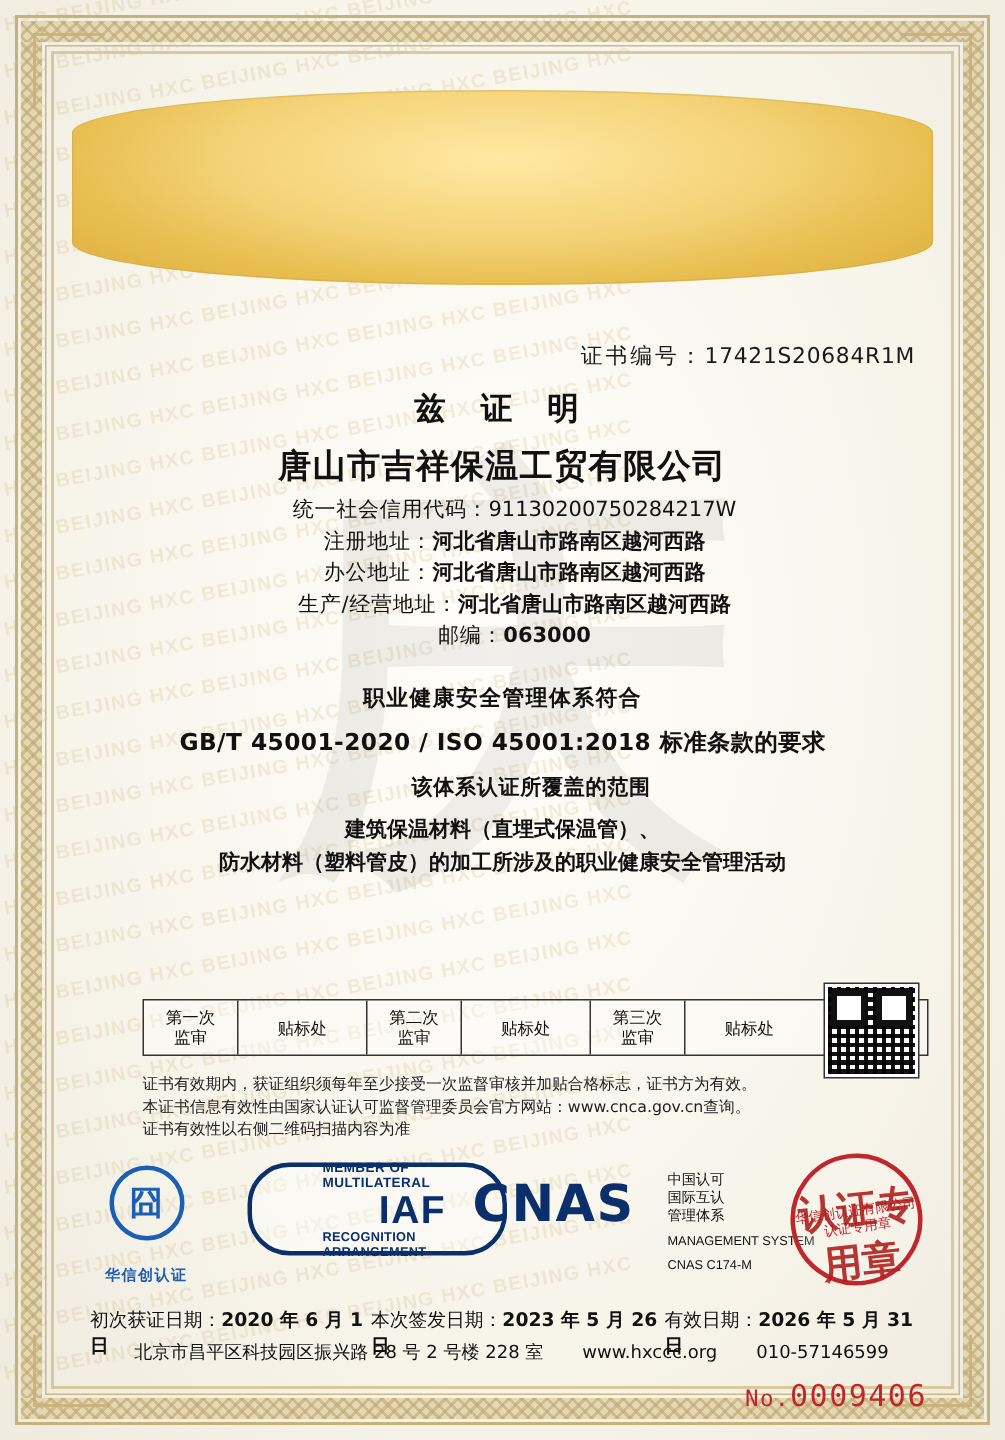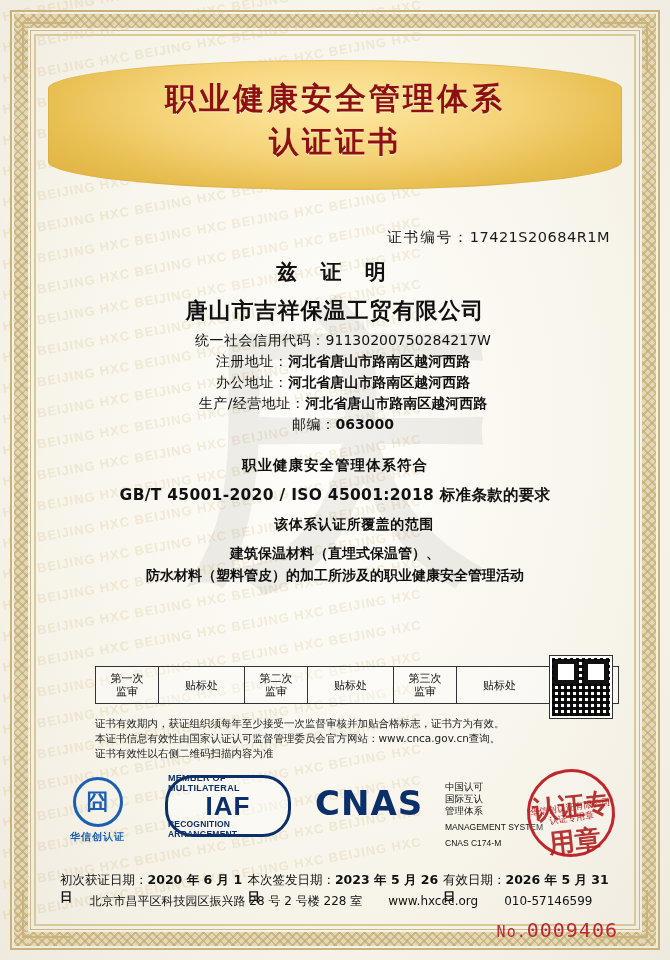--- a/index.html
+++ b/index.html
@@ -206,26 +206,26 @@
   .logo{position:absolute;top:0;}
 
   .hxcc{left:10px;top:2px;text-align:center;}
   .hxcc .ring{
     width:44px;height:44px;border-radius:50%;
     border:3px solid #1a5fb4;margin:0 auto;
     display:flex;align-items:center;justify-content:center;
     color:#1a5fb4;font-size:22px;font-weight:bold;
     font-family:"DejaVu Sans",sans-serif;
   }
-  .hxcc .cap{font-size:10px;color:#1a5fb4;font-weight:bold;margin-top:3px;letter-spacing:1px;text-align:right;}
+  .hxcc .cap{font-size:10px;color:#1a5fb4;font-weight:bold;margin-top:16px;letter-spacing:1px;text-align:right;}
 
   .iaf{left:105px;top:0;width:120px;height:56px;
     border:3px solid #0b2f6b;border-radius:28px;
     display:flex;flex-direction:column;align-items:center;justify-content:center;
-    color:#0b2f6b;background:rgba(255,255,255,.4);}
+    color:#0b2f6b;background:rgba(255,255,255,.4);padding-left:47px;}
   .iaf .t{font-size:9px;letter-spacing:.3px;font-weight:bold;}
   .iaf .m{font-size:26px;font-weight:bold;line-height:26px;letter-spacing:1px;}
   .iaf .b{font-size:8.5px;font-weight:bold;letter-spacing:.2px;}
 
   .cnas{left:255px;top:10px;color:#0b2f6b;}
   .cnas .m{font-size:34px;font-weight:bold;letter-spacing:1px;line-height:36px;
     font-family:"DejaVu Sans",sans-serif;}
 
   .cnas-txt{left:385px;top:6px;font-size:9px;line-height:12px;color:#111;}
   .cnas-txt .cn{font-size:9.5px;}
@@ -314,24 +314,20 @@
   <div class="border-outer"></div>
   <div class="border-inner"></div>
   <div class="border-inner2"></div>
   <div class="corner tl"></div>
   <div class="corner tr"></div>
   <div class="corner bl"></div>
   <div class="corner br"></div>
 
   <div class="banner">
     <div class="banner-bg"></div>
-    <h1>
-      <span>职业健康安全管理体系</span>
-      <span class="l2">认证证书</span>
-    </h1>
   </div>
 
   <div class="cert-no">
     <span class="label">证书编号：</span><span class="value">17421S20684R1M</span>
   </div>
 
   <div class="hereby">兹 证 明</div>
   <div class="company">唐山市吉祥保温工贸有限公司</div>
 
   <div class="info">

